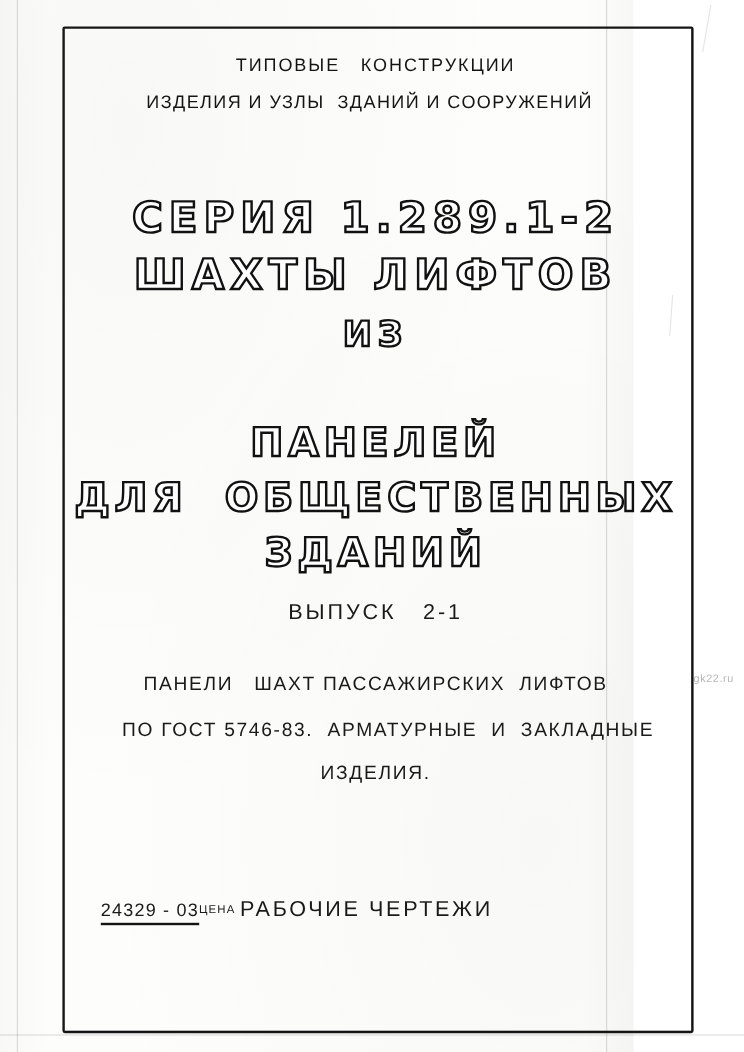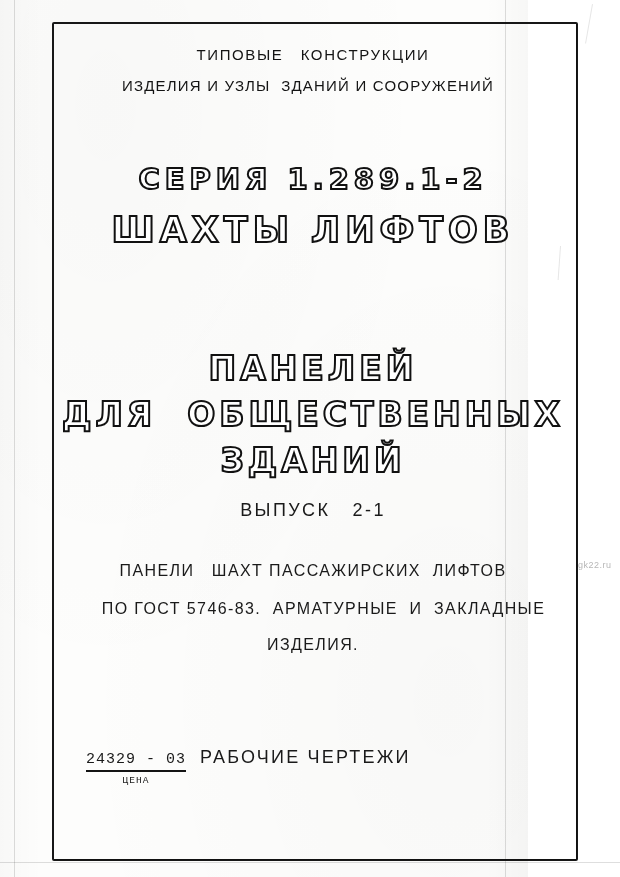--- a/index.html
+++ b/index.html
@@ -107,21 +107,21 @@
     white-space: pre;
     font-family: "DejaVu Sans", sans-serif;
     font-weight: 700;
     color: #ffffff;
     -webkit-text-stroke: 2px #111111;
     text-shadow:
        1px 0 0 rgba(0,0,0,0.18),
       -1px 0 0 rgba(0,0,0,0.10);
   }
 
-  .t-serie   { top: 140px; font-size: 29px; letter-spacing: 5px; text-align: center; }
+  .t-serie   { top: 140px; font-size: 35px; letter-spacing: 5px; text-align: center; }
   .t-shahty  { top: 188px; font-size: 35px; letter-spacing: 5px; }
   .t-iz      { top: 239px; font-size: 29px; letter-spacing: 5px; }
   .t-zhbi    { top: 281px; font-size: 33px; letter-spacing: 4px; }
   .t-panel   { top: 327px; font-size: 33px; letter-spacing: 4px; }
   .t-dlya    { top: 373px; font-size: 33px; letter-spacing: 4px; }
   .t-zdaniy  { top: 419px; font-size: 33px; letter-spacing: 4px; }
 
   .vypusk {
     position: absolute;
     left: 0; right: 0;
@@ -149,24 +149,22 @@
   .bottom-row {
     position: absolute;
     left: 32px;
     top: 725px;
     display: flex;
     align-items: baseline;
     gap: 10px;
   }
   .price-block {
     display: flex;
-    flex-direction: column;
-    align-items: center;
+    flex-direction: row;
     width: 104px;
-    font-family: Liberation Mono, monospace;
   }
   .price-code {
     font-size: 15px;
     letter-spacing: 1px;
     font-weight: 500;
     border-bottom: 2px solid #141414;
     padding-bottom: 2px;
     white-space: pre;
   }
   .price-label {
@@ -225,20 +223,21 @@
   <div class="frame"></div>
   <div class="frame-inner-shadow"></div>
 
   <div class="content">
 
     <div class="line hdr1">ТИПОВЫЕ   КОНСТРУКЦИИ</div>
     <div class="line hdr2">ИЗДЕЛИЯ И УЗЛЫ  ЗДАНИЙ И СООРУЖЕНИЙ</div>
 
     <div class="outline t-serie">СЕРИЯ 1.289.1-2</div>
     <div class="outline t-shahty">ШАХТЫ ЛИФТОВ</div>
+    <div class="outline t-iz">ИЗ</div>
     <div class="outline t-panel">ПАНЕЛЕЙ</div>
     <div class="outline t-dlya">ДЛЯ  ОБЩЕСТВЕННЫХ</div>
     <div class="outline t-zdaniy">ЗДАНИЙ</div>
 
     <div class="vypusk">ВЫПУСК   2-1</div>
 
     <div class="desc d1">ПАНЕЛИ   ШАХТ ПАССАЖИРСКИХ  ЛИФТОВ</div>
     <div class="desc d2">ПО ГОСТ 5746-83.  АРМАТУРНЫЕ  И  ЗАКЛАДНЫЕ</div>
     <div class="desc d3">ИЗДЕЛИЯ.</div>
 

